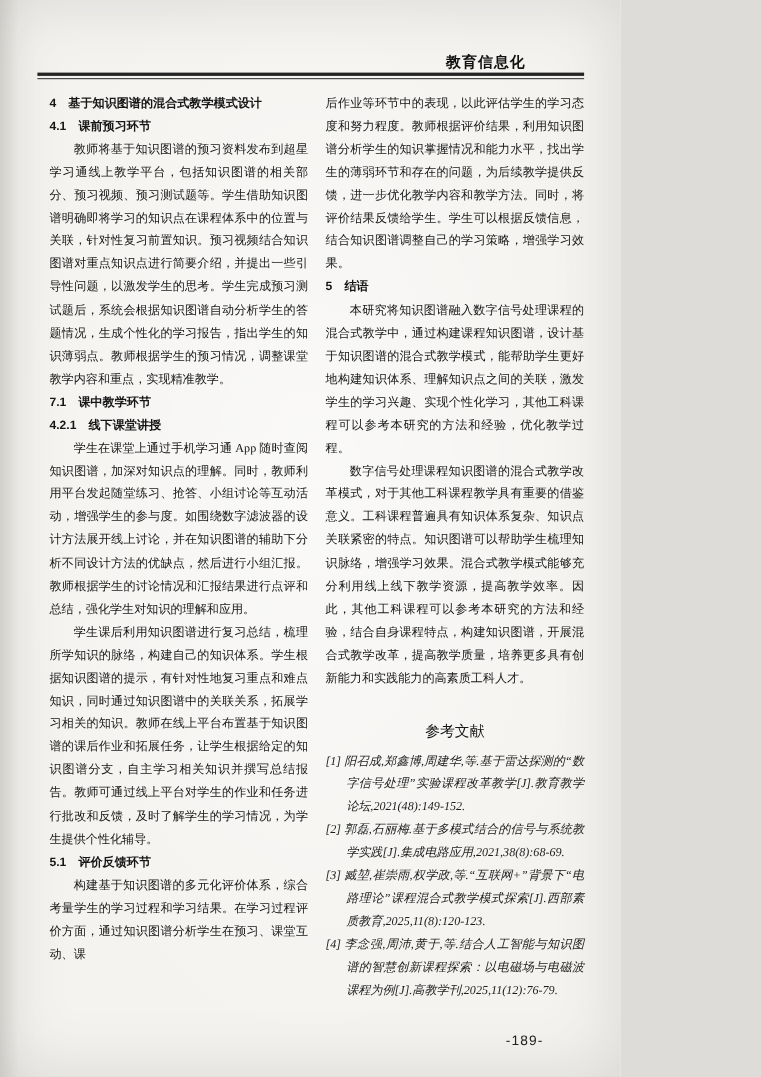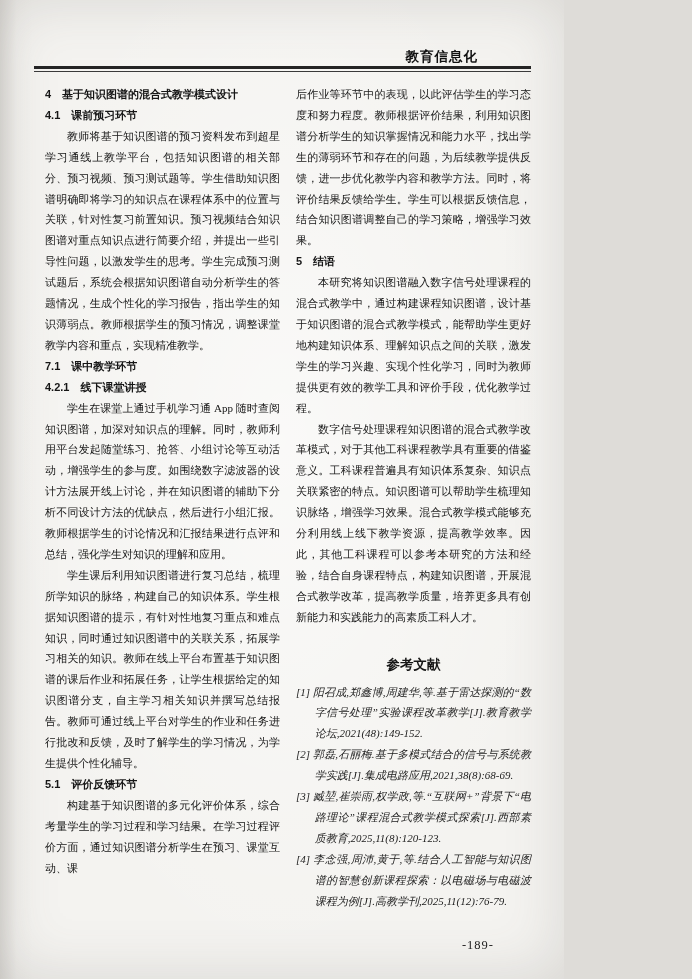--- a/index.html
+++ b/index.html
@@ -38,33 +38,33 @@
     text-align:justify;text-justify:inter-ideograph;
   }
   .h{
     font-family:"Liberation Sans","DejaVu Sans",sans-serif;
     font-weight:bold;text-align:left !important;
   }
   p.ind{text-indent:2em;}
   p.cont{text-indent:0;}
   .ref-head{
     font-family:"Liberation Sans","DejaVu Sans",sans-serif;
-    font-weight:bold;font-size:13.5px;line-height:20px;
+    font-weight:normal;font-size:13.5px;line-height:20px;
     text-align:center;margin:27px 0 7px 0;
   }
   .ref{
     font-size:12px;line-height:19.6px;font-style:italic;
     margin:0 0 2px 0;text-align:justify;
     padding-left:1.7em;text-indent:-1.7em;
     color:#1c1c1c;
   }
   
   .pageno{
     position:absolute;bottom:26px;right:70px;
-    font-family:Liberation Serif, serif;
+    font-family:Liberation Sans, sans-serif;
     font-size:12.5px;color:#222;letter-spacing:1px;margin-top:12px;
   }
 </style>
 </head>
 <body>
 
 <div class="page">
 
   <div class="hdr-label">教育信息化</div>
   <div class="sq-big"></div>
@@ -82,21 +82,21 @@
       <div class="h">4.2.1　线下课堂讲授</div>
       <p class="ind">学生在课堂上通过手机学习通 App 随时查阅知识图谱，加深对知识点的理解。同时，教师利用平台发起随堂练习、抢答、小组讨论等互动活动，增强学生的参与度。如围绕数字滤波器的设计方法展开线上讨论，并在知识图谱的辅助下分析不同设计方法的优缺点，然后进行小组汇报。教师根据学生的讨论情况和汇报结果进行点评和总结，强化学生对知识的理解和应用。</p>
       <p class="ind">学生课后利用知识图谱进行复习总结，梳理所学知识的脉络，构建自己的知识体系。学生根据知识图谱的提示，有针对性地复习重点和难点知识，同时通过知识图谱中的关联关系，拓展学习相关的知识。教师在线上平台布置基于知识图谱的课后作业和拓展任务，让学生根据给定的知识图谱分支，自主学习相关知识并撰写总结报告。教师可通过线上平台对学生的作业和任务进行批改和反馈，及时了解学生的学习情况，为学生提供个性化辅导。</p>
       <div class="h">5.1　评价反馈环节</div>
       <p class="ind">构建基于知识图谱的多元化评价体系，综合考量学生的学习过程和学习结果。在学习过程评价方面，通过知识图谱分析学生在预习、课堂互动、课</p>
     </div>
 
     <div class="col">
       <p class="cont">后作业等环节中的表现，以此评估学生的学习态度和努力程度。教师根据评价结果，利用知识图谱分析学生的知识掌握情况和能力水平，找出学生的薄弱环节和存在的问题，为后续教学提供反馈，进一步优化教学内容和教学方法。同时，将评价结果反馈给学生。学生可以根据反馈信息，结合知识图谱调整自己的学习策略，增强学习效果。</p>
       <div class="h">5　结语</div>
-      <p class="ind">本研究将知识图谱融入数字信号处理课程的混合式教学中，通过构建课程知识图谱，设计基于知识图谱的混合式教学模式，能帮助学生更好地构建知识体系、理解知识点之间的关联，激发学生的学习兴趣、实现个性化学习，同时为教师提供更有效的教学工具和评价手段，优化教学过程。</p>
+      <p class="ind">本研究将知识图谱融入数字信号处理课程的混合式教学中，通过构建课程知识图谱，设计基于知识图谱的混合式教学模式，能帮助学生更好地构建知识体系、理解知识点之间的关联，激发学生的学习兴趣、实现个性化学习，其他工科课程可以参考本研究的方法和经验，优化教学过程。</p>
       <p class="ind">数字信号处理课程知识图谱的混合式教学改革模式，对于其他工科课程教学具有重要的借鉴意义。工科课程普遍具有知识体系复杂、知识点关联紧密的特点。知识图谱可以帮助学生梳理知识脉络，增强学习效果。混合式教学模式能够充分利用线上线下教学资源，提高教学效率。因此，其他工科课程可以参考本研究的方法和经验，结合自身课程特点，构建知识图谱，开展混合式教学改革，提高教学质量，培养更多具有创新能力和实践能力的高素质工科人才。</p>
 
       <div class="ref-head">参考文献</div>
       <p class="ref">[1] 阳召成,郑鑫博,周建华,等.基于雷达探测的“数字信号处理”实验课程改革教学[J].教育教学论坛,2021(48):149-152.</p>
       <p class="ref">[2] 郭磊,石丽梅.基于多模式结合的信号与系统教学实践[J].集成电路应用,2021,38(8):68-69.</p>
       <p class="ref">[3] 臧堃,崔崇雨,权学政,等.“互联网+”背景下“电路理论”课程混合式教学模式探索[J].西部素质教育,2025,11(8):120-123.</p>
       <p class="ref">[4] 李念强,周沛,黄于,等.结合人工智能与知识图谱的智慧创新课程探索：以电磁场与电磁波课程为例[J].高教学刊,2025,11(12):76-79.</p>
     </div>
 
   </div>

